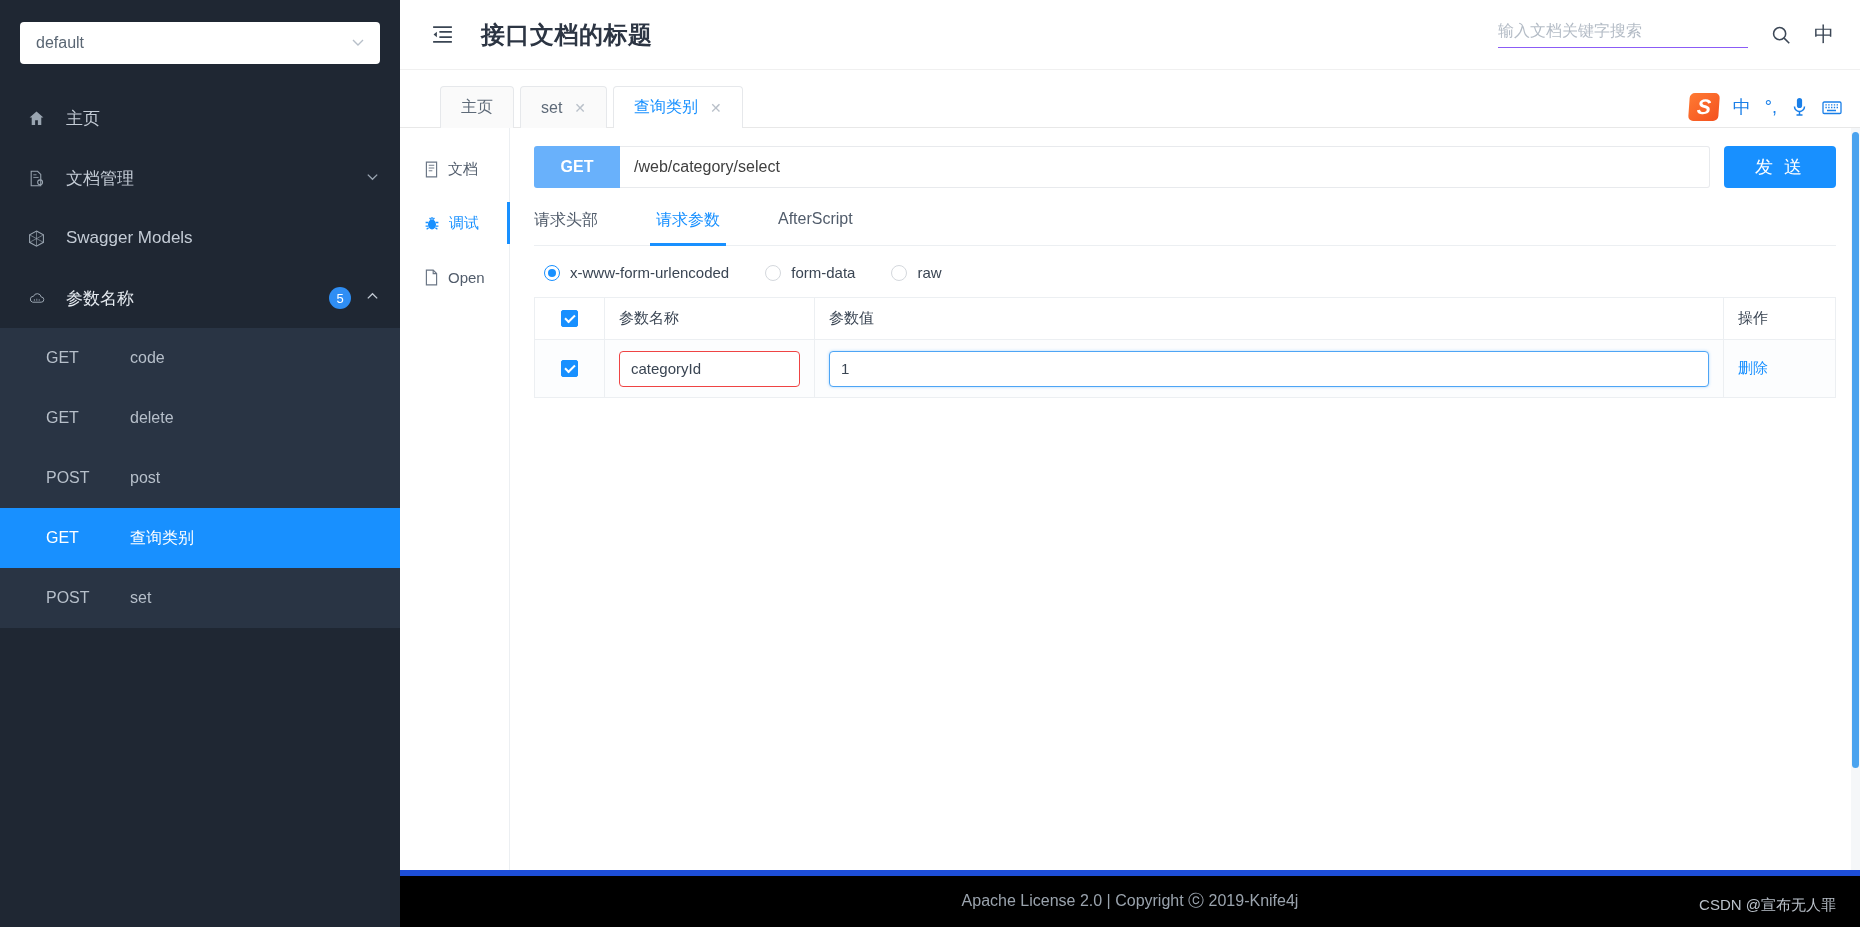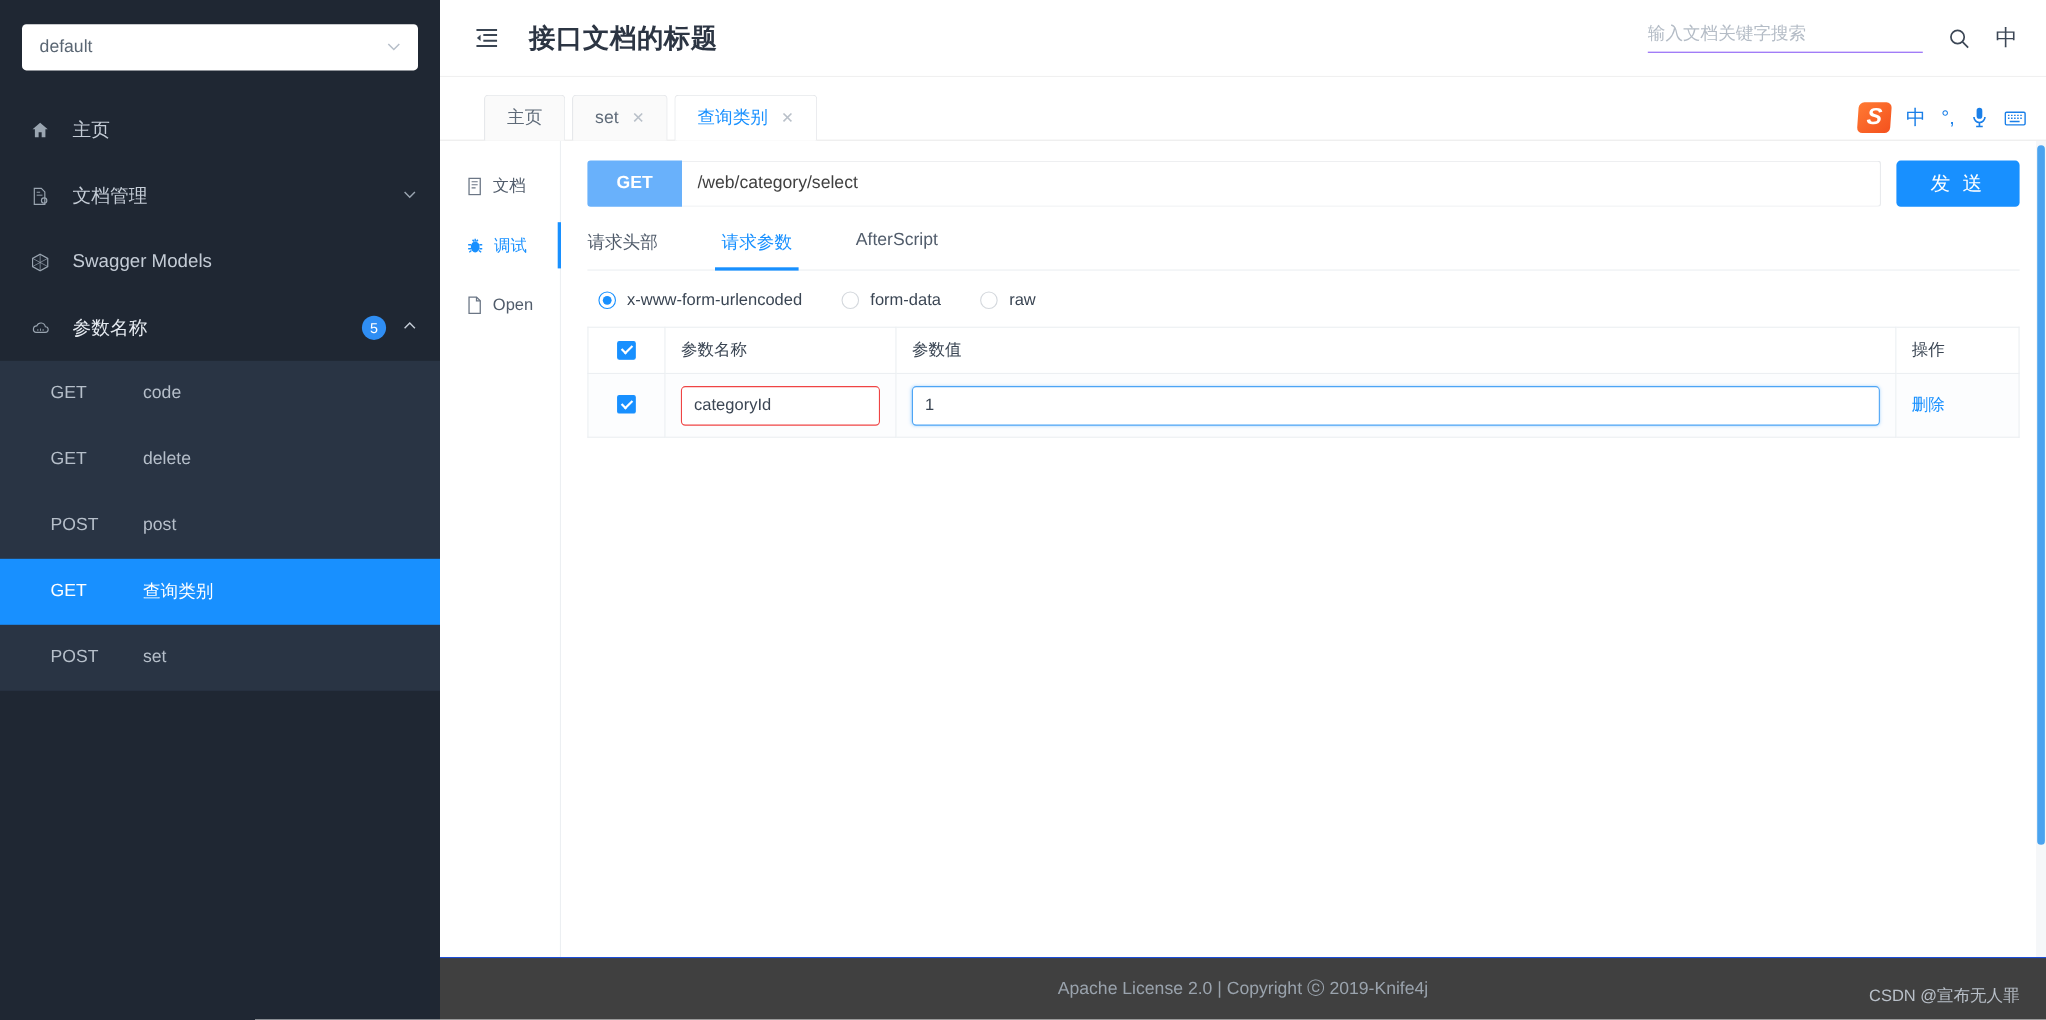--- a/index.html
+++ b/index.html
@@ -186,22 +186,22 @@
   }
   .cell-input {
     width: 100%; height: 36px; border: 1px solid #ef4444; border-radius: 4px;
     padding: 0 11px; font-size: 15px; color: #3a4553; outline: none;
     font-family: "Liberation Sans", sans-serif; background: #fff;
   }
   .cell-input.focused { border: 1px solid #4ea5f5; box-shadow: 0 0 3px rgba(24,144,255,.35); }
   .del-link { color: #1890ff; font-size: 15px; cursor: pointer; }
 
   .footer {
-    height: 57px; flex: 0 0 57px; background: #404040;
-    border-top: 1px solid #1d4ed8;
+    height: 57px; flex: 0 0 57px; background: #000000;
+    border-top: 6px solid #1d4ed8;
     display: flex; align-items: center; justify-content: center;
     color: #9aa3ad; font-size: 16px; position: relative;
   }
   .watermark {
     position: absolute; right: 24px; bottom: 12px;
     color: #b9c0c9; font-size: 15px;
   }
 
   .vscroll {
     position: absolute; right: 0; top: 0; width: 9px; bottom: 0;

